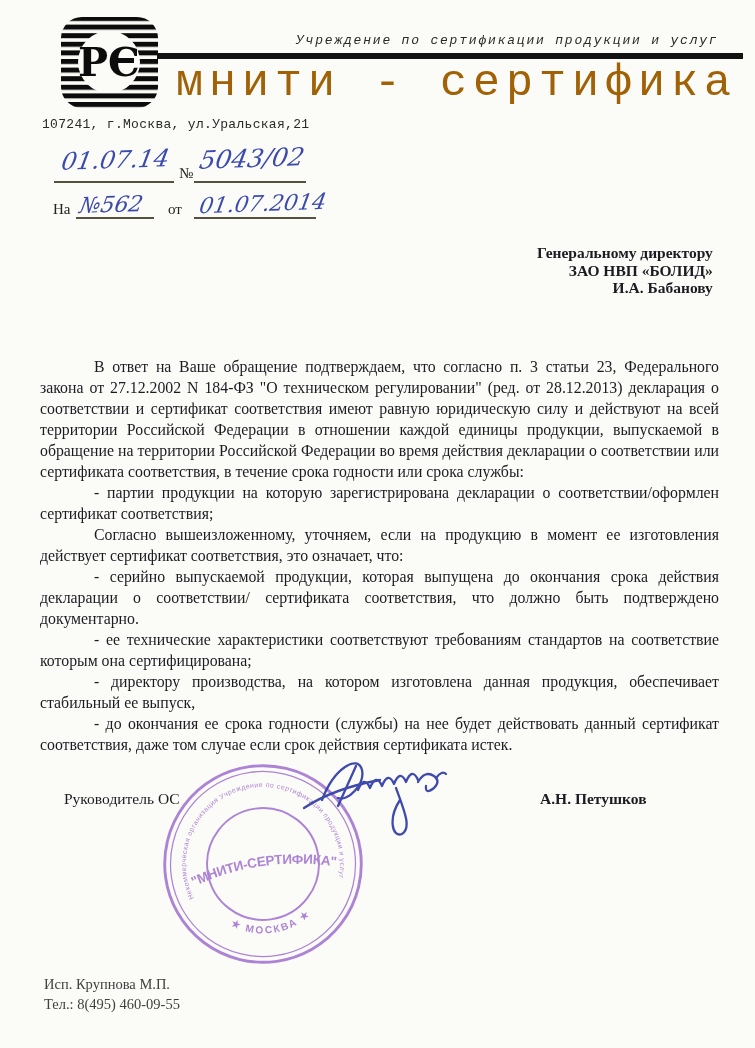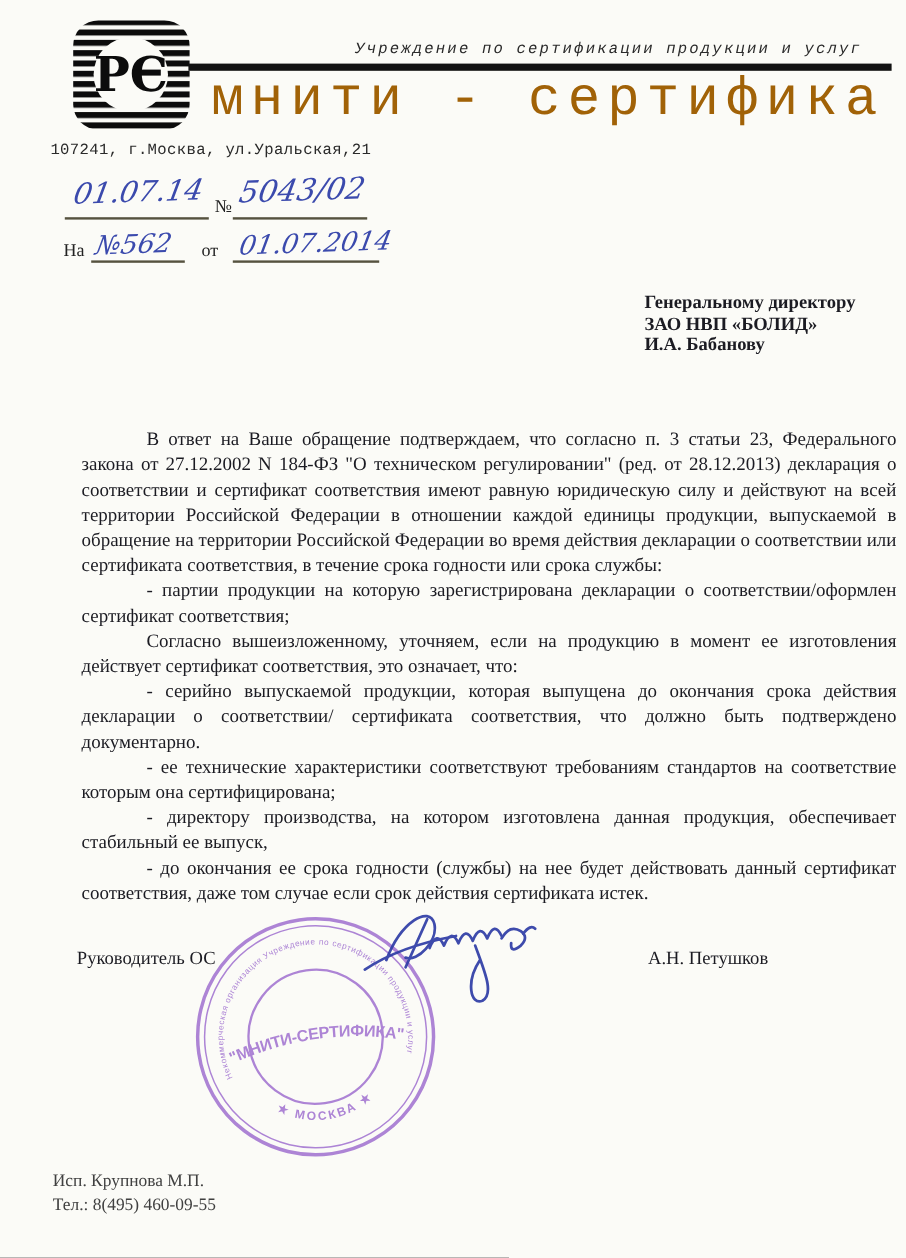--- a/index.html
+++ b/index.html
@@ -49,34 +49,34 @@
     white-space:nowrap;
   }
   .uline{border-bottom:2px solid #55523f;height:0;}
   .printed{font-size:15px;color:#222;}
 
   
   .recipient{
     left:537px;top:244px;
     font-weight:bold;font-size:15.5px;line-height:17.5px;
     white-space:nowrap;
+    text-align:right;
   }
 
   
   .body-text{
     left:40px;top:356px;width:679px;
     font-size:15.8px;line-height:21px;
     text-align:justify;
-    margin-left:28px;
   }
   .body-text p{margin:0;text-indent:54px;}
 
   
   .sig-label{left:64px;top:790px;font-weight:normal;font-size:15.5px;white-space:nowrap;}
-  .sig-name{left:540px;top:790px;font-weight:normal;font-size:15.5px;white-space:nowrap;}
+  .sig-name{left:540px;top:790px;font-weight:bold;font-size:15.5px;white-space:nowrap;}
 
   
   .footer{left:44px;top:974px;font-size:14.5px;line-height:20px;color:#404040;}
 
   svg text{user-select:none;}
 </style>
 </head>
 <body>
 
 <div class="page">

